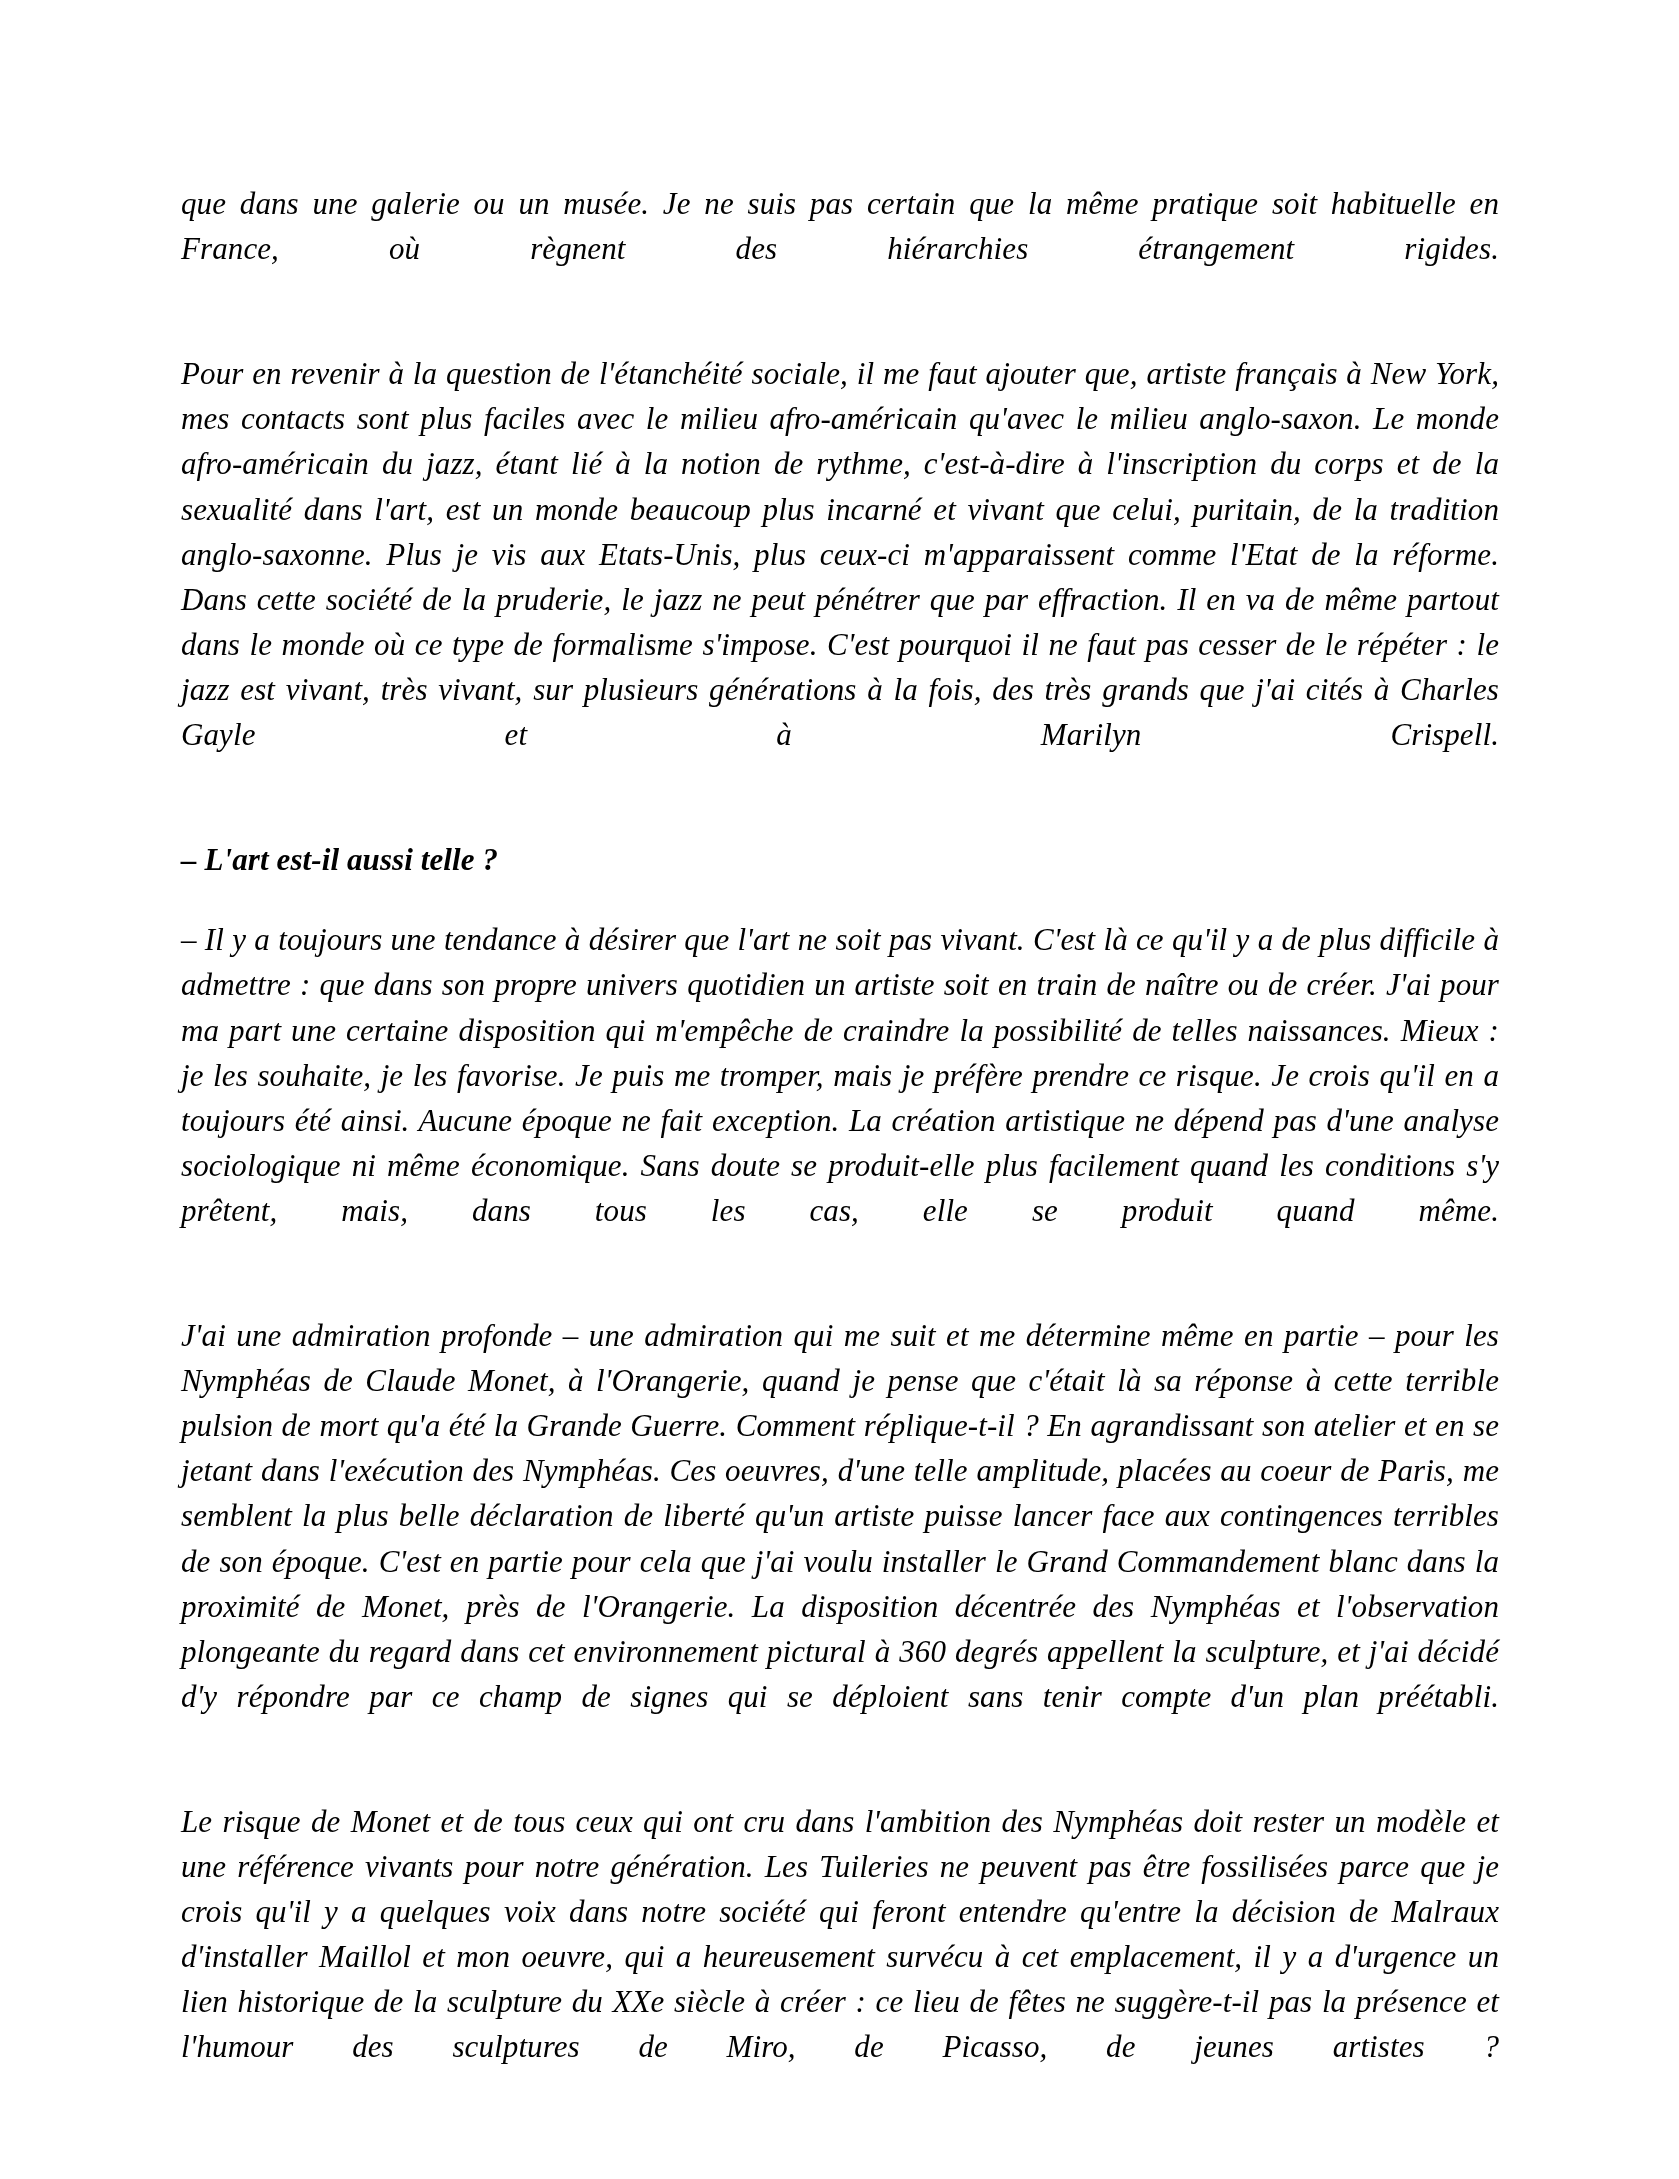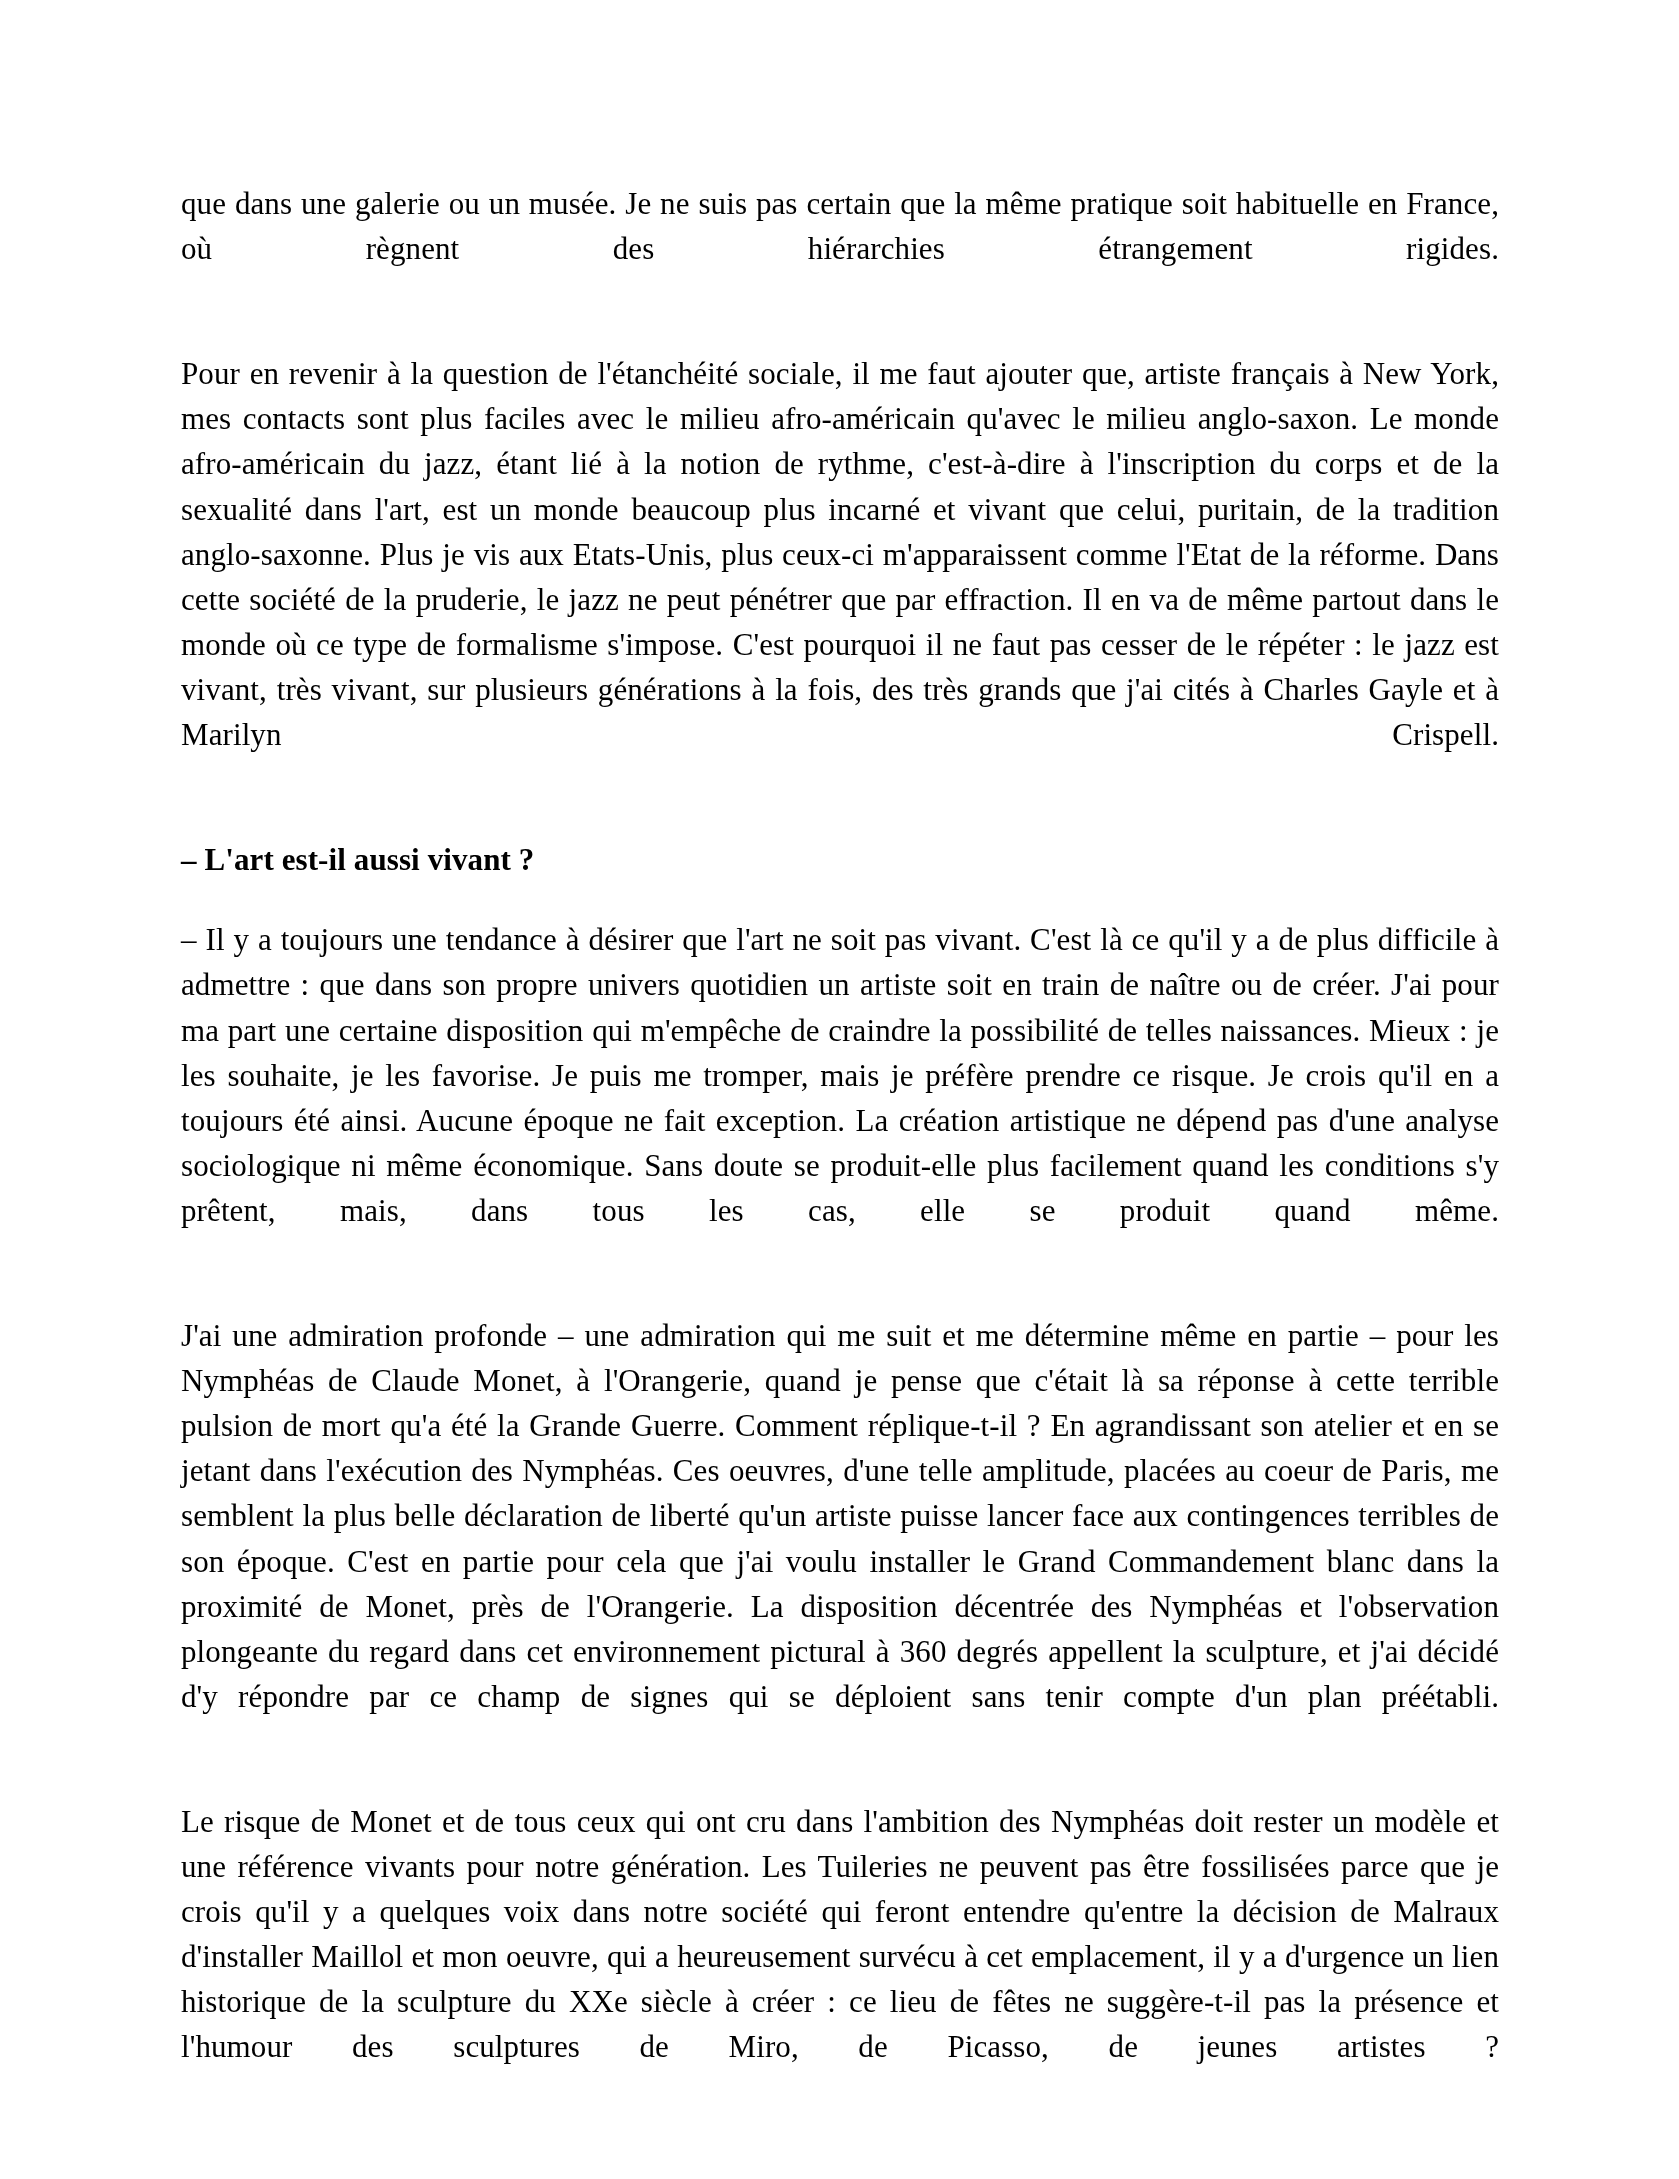--- a/index.html
+++ b/index.html
@@ -13,20 +13,21 @@
     color: #000000;
   }
   .page {
     position: relative;
     width: 1680px;
     height: 2180px;
     margin: 0 auto;
     background: #ffffff;
     box-sizing: border-box;
     overflow: hidden;
+    font-style: italic;
   }
   .text-column {
     position: absolute;
     left: 181px;
     top: 181px;
     width: 1318px;
   }
   p.body-text {
     margin: 0 0 35px 0;
     font-size: 31px;
@@ -59,21 +60,21 @@
 </head>
 <body>
 
 <div class="page">
   <div class="text-column">
 
     <p class="body-text">que dans une galerie ou un musée. Je ne suis pas certain que la même pratique soit habituelle en France, où règnent des hiérarchies étrangement rigides.</p>
 
     <p class="body-text">Pour en revenir à la question de l'étanchéité sociale, il me faut ajouter que, artiste français à New York, mes contacts sont plus faciles avec le milieu afro-américain qu'avec le milieu anglo-saxon. Le monde afro-américain du jazz, étant lié à la notion de rythme, c'est-à-dire à l'inscription du corps et de la sexualité dans l'art, est un monde beaucoup plus incarné et vivant que celui, puritain, de la tradition anglo-saxonne. Plus je vis aux Etats-Unis, plus ceux-ci m'apparaissent comme l'Etat de la réforme. Dans cette société de la pruderie, le jazz ne peut pénétrer que par effraction. Il en va de même partout dans le monde où ce type de formalisme s'impose. C'est pourquoi il ne faut pas cesser de le répéter : le jazz est vivant, très vivant, sur plusieurs générations à la fois, des très grands que j'ai cités à Charles Gayle et à Marilyn Crispell.</p>
 
-    <h2 class="section-question">– L'art est-il aussi vivant ?</h2>
+    <h2 class="section-question">– L'art est-il aussi telle ?</h2>
 
     <p class="body-text">– Il y a toujours une tendance à désirer que l'art ne soit pas vivant. C'est là ce qu'il y a de plus difficile à admettre : que dans son propre univers quotidien un artiste soit en train de naître ou de créer. J'ai pour ma part une certaine disposition qui m'empêche de craindre la possibilité de telles naissances. Mieux : je les souhaite, je les favorise. Je puis me tromper, mais je préfère prendre ce risque. Je crois qu'il en a toujours été ainsi. Aucune époque ne fait exception. La création artistique ne dépend pas d'une analyse sociologique ni même économique. Sans doute se produit-elle plus facilement quand les conditions s'y prêtent, mais, dans tous les cas, elle se produit quand même.</p>
 
     <p class="body-text">J'ai une admiration profonde – une admiration qui me suit et me détermine même en partie – pour les Nymphéas de Claude Monet, à l'Orangerie, quand je pense que c'était là sa réponse à cette terrible pulsion de mort qu'a été la Grande Guerre. Comment réplique-t-il ? En agrandissant son atelier et en se jetant dans l'exécution des Nymphéas. Ces oeuvres, d'une telle amplitude, placées au coeur de Paris, me semblent la plus belle déclaration de liberté qu'un artiste puisse lancer face aux contingences terribles de son époque. C'est en partie pour cela que j'ai voulu installer le Grand Commandement blanc dans la proximité de Monet, près de l'Orangerie. La disposition décentrée des Nymphéas et l'observation plongeante du regard dans cet environnement pictural à 360 degrés appellent la sculpture, et j'ai décidé d'y répondre par ce champ de signes qui se déploient sans tenir compte d'un plan préétabli.</p>
 
     <p class="body-text">Le risque de Monet et de tous ceux qui ont cru dans l'ambition des Nymphéas doit rester un modèle et une référence vivants pour notre génération. Les Tuileries ne peuvent pas être fossilisées parce que je crois qu'il y a quelques voix dans notre société qui feront entendre qu'entre la décision de Malraux d'installer Maillol et mon oeuvre, qui a heureusement survécu à cet emplacement, il y a d'urgence un lien historique de la sculpture du XXe siècle à créer : ce lieu de fêtes ne suggère-t-il pas la présence et l'humour des sculptures de Miro, de Picasso, de jeunes artistes ?</p>
 
   </div>
 </div>
 

